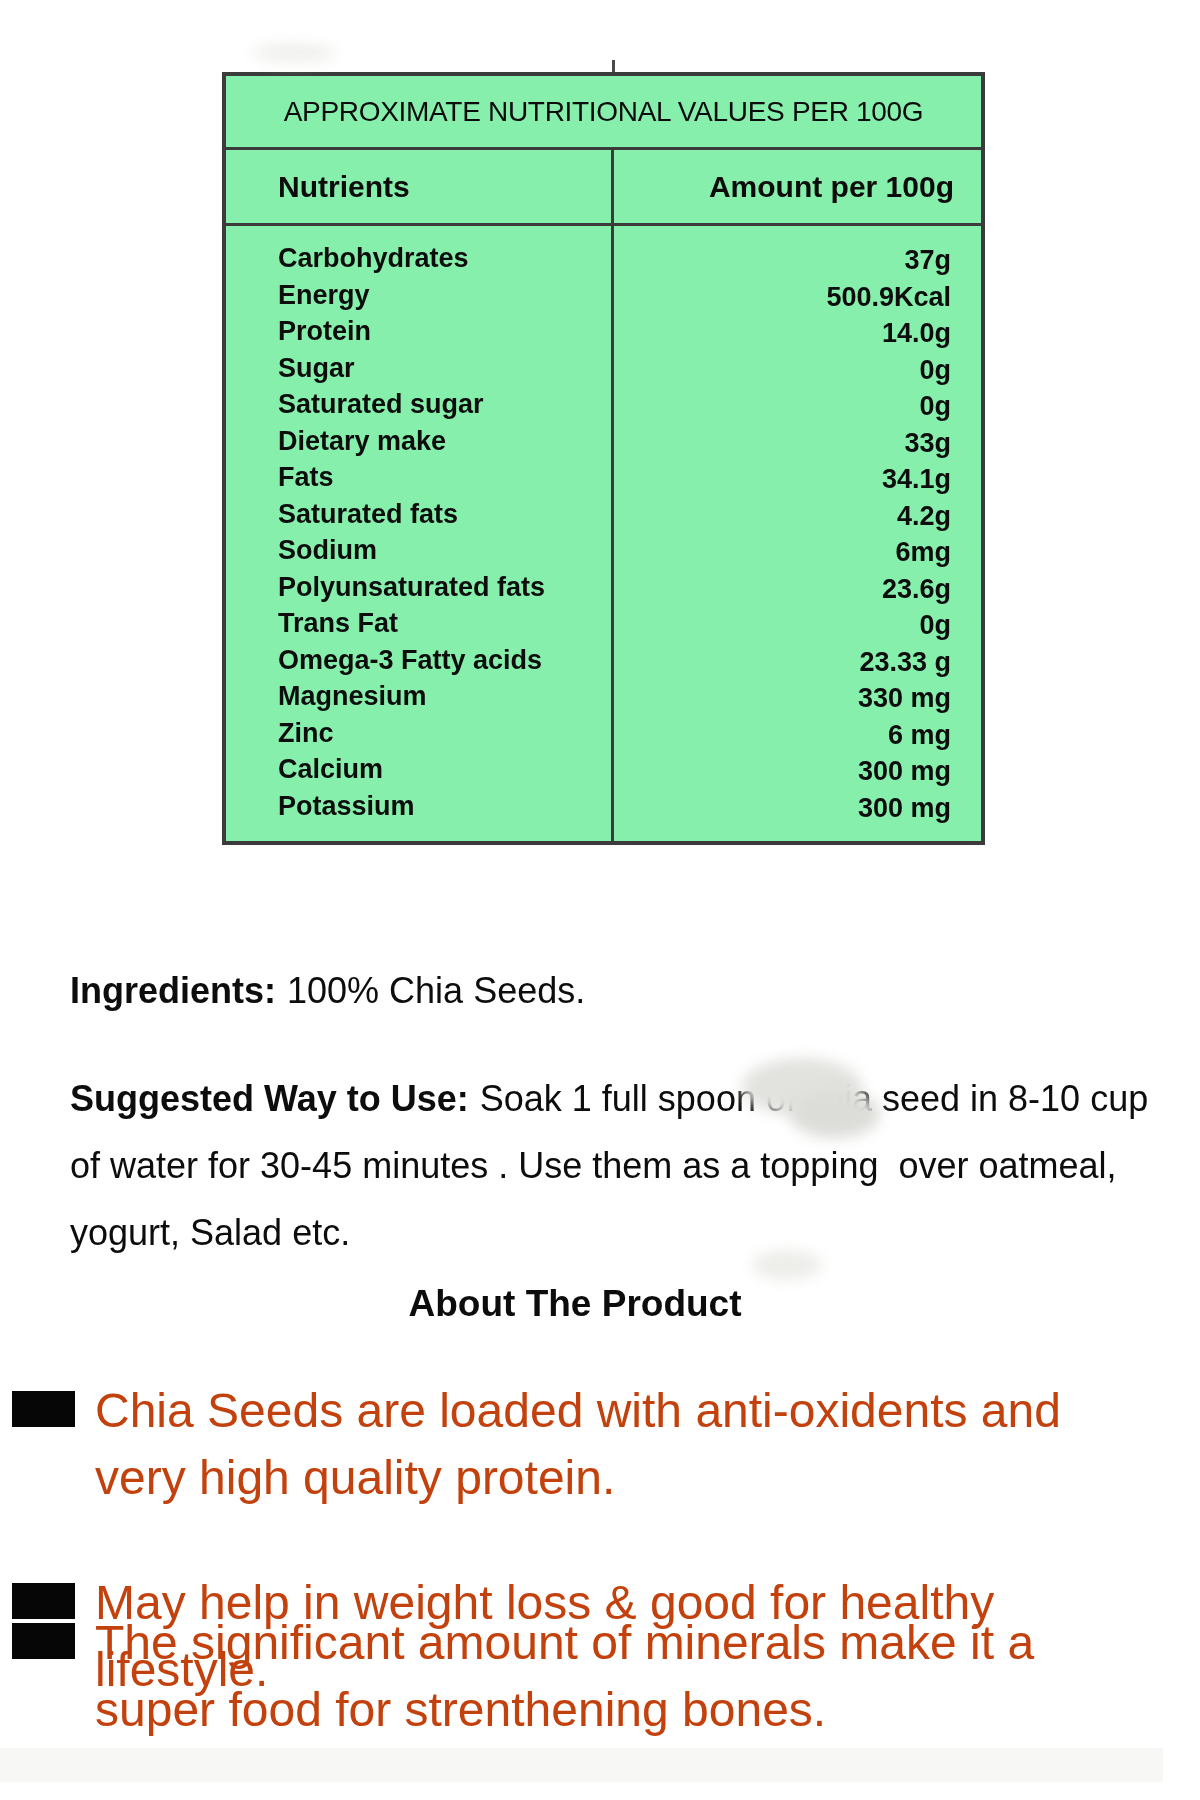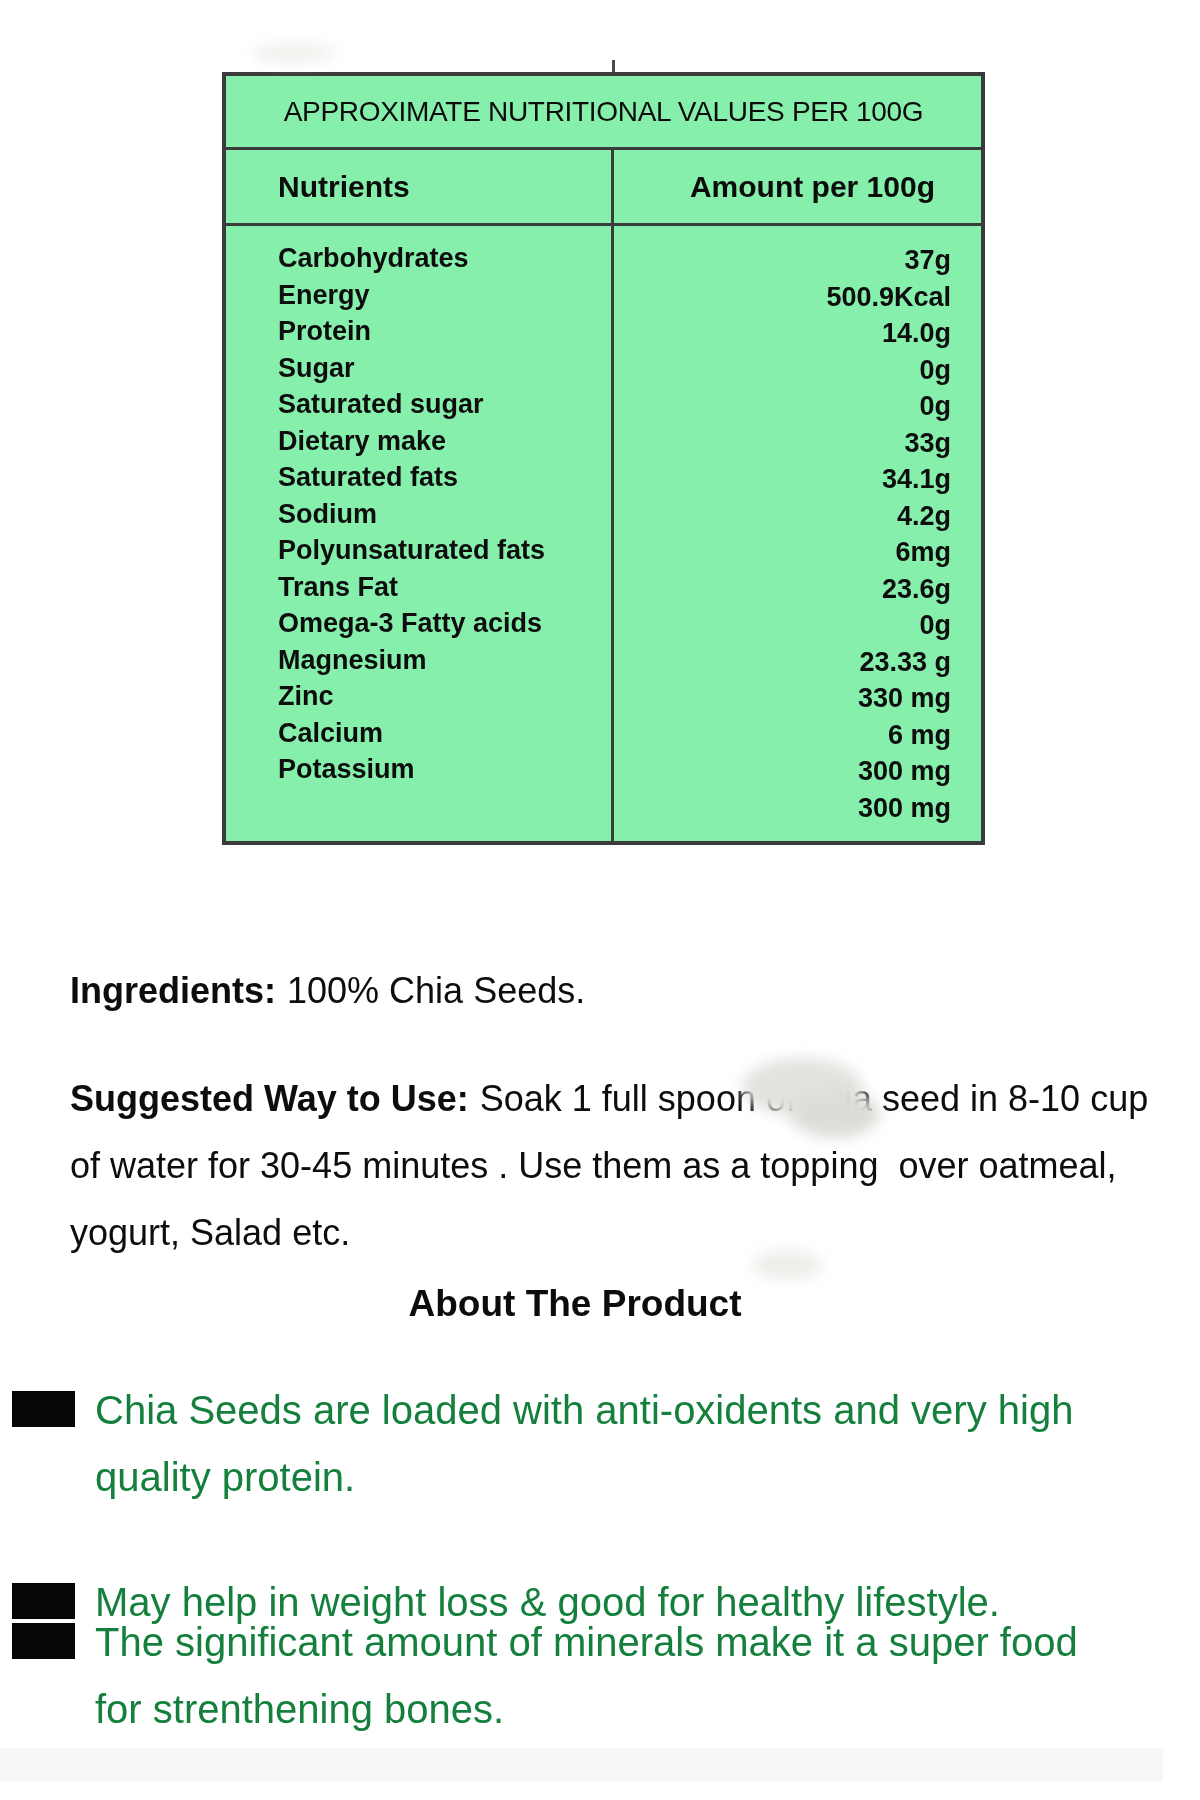--- a/index.html
+++ b/index.html
@@ -21,21 +21,21 @@
     font-size:28px;letter-spacing:-0.3px;white-space:nowrap;color:#0c0c0c;
   }
   .t-head{display:flex;height:73px;border-bottom:3px solid #3b3b3b}
   .t-head-left{
     width:388px;border-right:3px solid #3b3b3b;box-sizing:border-box;
     display:flex;align-items:center;padding-left:52px;
     font-weight:bold;font-size:30px;color:#0c0c0c;
   }
   .t-head-right{
     flex:1;display:flex;align-items:center;justify-content:flex-end;
-    padding-right:46px;font-weight:bold;font-size:30px;color:#0c0c0c;
+    padding-right:27px;font-weight:bold;font-size:30px;color:#0c0c0c;
   }
   .t-body{display:flex;height:615px}
   .t-names{
     width:388px;border-right:3px solid #3b3b3b;box-sizing:border-box;
     padding:14px 0 0 52px;
   }
   .t-values{flex:1;padding:16px 30px 0 0;text-align:right}
   .t-names div,.t-values div{
     line-height:36.5px;font-size:27px;font-weight:bold;color:#0d0d0d;white-space:nowrap;
   }
@@ -46,21 +46,21 @@
   .para .label{font-weight:bold;margin-right:11px}
   .ingredients{left:70px;top:970px;width:1100px}
   .usage{left:70px;top:1065px;width:1090px;line-height:67px}
   .usage .body-text{white-space:pre-wrap}
   .about-title{
     left:25px;top:1283px;width:1100px;text-align:center;
     font-size:37px;font-weight:bold;color:#0c0c0c;
   }
   .bullet{left:12px;width:1083px}
   .bullet .marker{position:absolute;left:0;top:14px;width:63px;height:36px;background:#060606}
-  .bullet .btext{margin-left:83px;width:1000px;font-size:40px;line-height:67px;color:#15803d}
+  .bullet .btext{margin-left:83px;width:1000px;font-size:48px;line-height:67px;color:#c2410c}
   .b1{top:1377px}
   .b2{top:1569px}
   .b3{top:1609px}
 
   
   .smudge{border-radius:50%;filter:blur(7px)}
   .sm-top{left:252px;top:44px;width:84px;height:18px;background:#efefec}
   .sm-mid1{left:742px;top:1058px;width:120px;height:58px;background:#e2e2df}
   .sm-mid2{left:790px;top:1090px;width:90px;height:48px;background:#dcdcd9}
   .sm-about{left:752px;top:1250px;width:70px;height:30px;background:#ededea}
@@ -77,20 +77,21 @@
     <div class="t-head-right">Amount per 100g</div>
   </div>
   <div class="t-body">
     <div class="t-names">
       <div>Carbohydrates</div>
       <div>Energy</div>
       <div>Protein</div>
       <div>Sugar</div>
       <div>Saturated sugar</div>
       <div>Dietary make</div>
+      <div>Fats</div>
       <div>Saturated fats</div>
       <div>Sodium</div>
       <div>Polyunsaturated fats</div>
       <div>Trans Fat</div>
       <div>Omega-3 Fatty acids</div>
       <div>Magnesium</div>
       <div>Zinc</div>
       <div>Calcium</div>
       <div>Potassium</div>
     </div>

